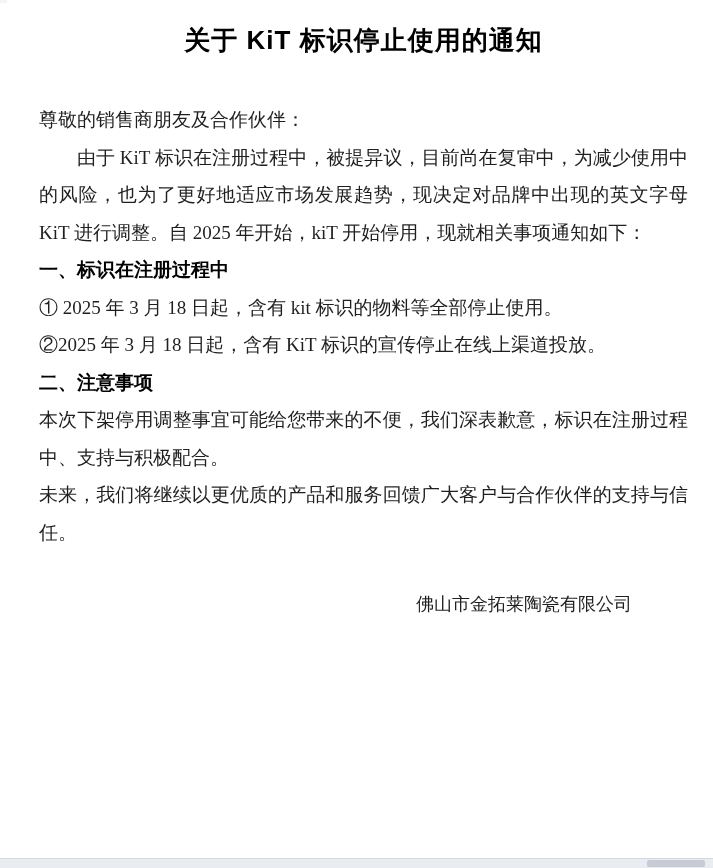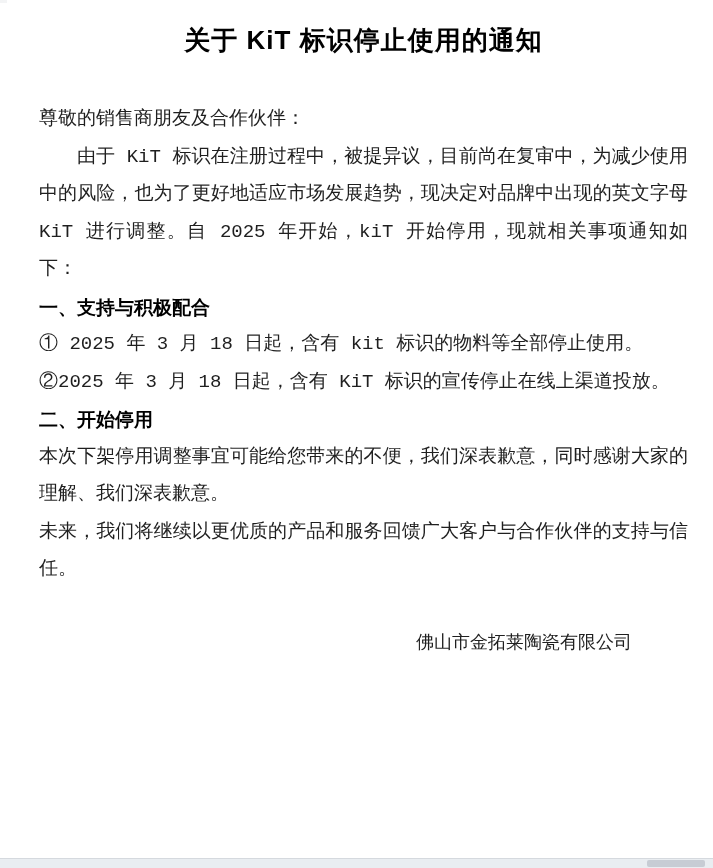--- a/index.html
+++ b/index.html
@@ -34,21 +34,20 @@
     font-weight: bold;
     line-height: 36px;
     text-align: center;
     letter-spacing: 1px;
     color: #000000;
   }
   .para, .greeting, .heading {
     margin: 0;
     font-size: 19px;
     line-height: 37.5px;
-    font-family: Liberation Mono, monospace;
   }
   .para {
     text-align: justify;
   }
   .indent {
     text-indent: 2em;
   }
   .heading {
     font-family: "Liberation Sans", "DejaVu Sans", sans-serif;
     font-weight: bold;
@@ -89,30 +88,30 @@
 <div class="window-top-edge"></div>
 
 <div class="page">
 
   <h1 class="title">关于 KiT 标识停止使用的通知</h1>
 
   <p class="greeting">尊敬的销售商朋友及合作伙伴：</p>
 
   <p class="para indent">由于 KiT 标识在注册过程中，被提异议，目前尚在复审中，为减少使用中的风险，也为了更好地适应市场发展趋势，现决定对品牌中出现的英文字母 KiT 进行调整。自 2025 年开始，kiT 开始停用，现就相关事项通知如下：</p>
 
-  <h2 class="heading">一、支持与积极配合</h2>
+  <h2 class="heading">一、标识在注册过程中</h2>
 
   <p class="para">① 2025 年 3 月 18 日起，含有 kit 标识的物料等全部停止使用。</p>
 
   <p class="para">②2025 年 3 月 18 日起，含有 KiT 标识的宣传停止在线上渠道投放。</p>
 
-  <h2 class="heading">二、开始停用</h2>
+  <h2 class="heading">二、注意事项</h2>
 
 
-  <p class="para">本次下架停用调整事宜可能给您带来的不便，我们深表歉意，同时感谢大家的理解、我们深表歉意。</p>
+  <p class="para">本次下架停用调整事宜可能给您带来的不便，我们深表歉意，标识在注册过程中、支持与积极配合。</p>
 
   <p class="para">未来，我们将继续以更优质的产品和服务回馈广大客户与合作伙伴的支持与信任。</p>
 
 
   <div class="signature">
     <p>佛山市金拓莱陶瓷有限公司</p>
   </div>
 
 </div>
 

